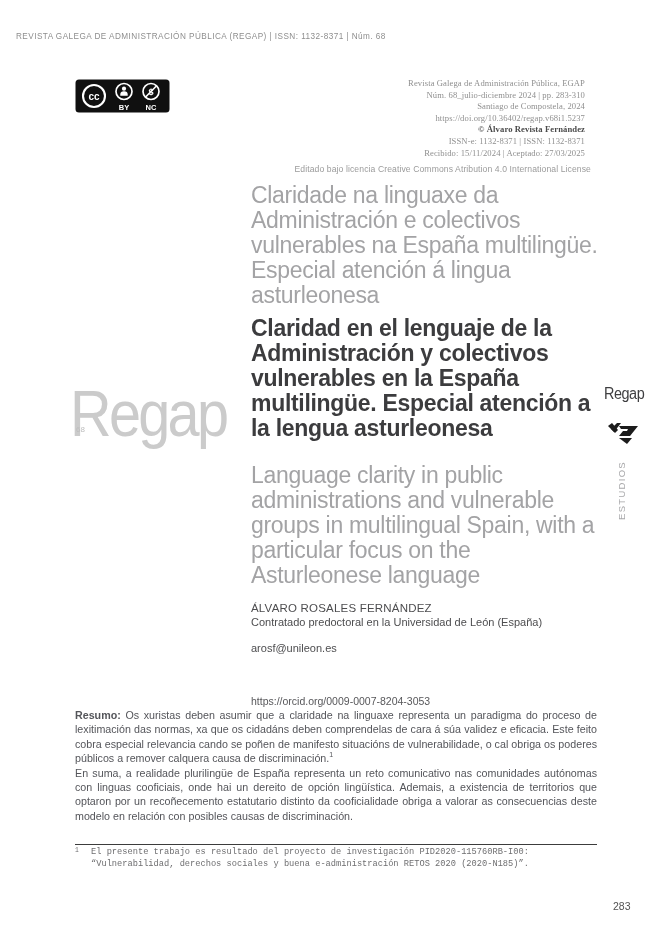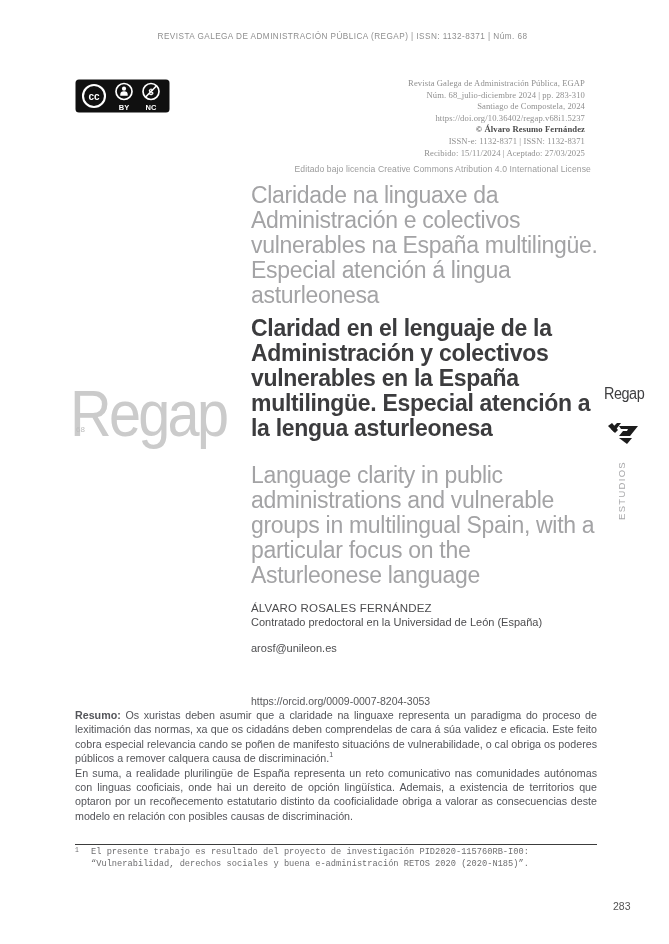--- a/index.html
+++ b/index.html
@@ -3,21 +3,21 @@
 <meta charset="utf-8">
 <style>
   html,body { margin:0; padding:0; background:#ffffff; }
   .page {
     position:relative; width:669px; height:944px; background:#ffffff;
     font-family:"Liberation Sans", sans-serif; overflow:hidden;
     -webkit-font-smoothing:antialiased;
   }
 
   .running-head {
-    position:absolute; top:32px; left:16px; right:0; text-align:center;
+    position:absolute; top:32px; left:16px; right:0; 
     font-size:8.2px; letter-spacing:0.45px; color:#8e8e8e;
   }
 
   .cc-badge { position:absolute; left:75px; top:79px; }
 
   .citation {
     position:absolute; top:78px; right:84px; text-align:right;
     font-size:8.6px; line-height:11.6px; color:#8f8f8f; letter-spacing:0.1px;font-family:Liberation Serif, serif;
   }
   .citation .copyright { color:#4a4a4a; font-weight:bold; }
@@ -103,21 +103,21 @@
       <line x1="70.4" y1="18.2" x2="81.6" y2="6.8" stroke="#ffffff" stroke-width="1.6"></line>
       <text x="76" y="31" font-size="7.5" font-weight="bold" fill="#ffffff" text-anchor="middle" font-family="Liberation Sans, sans-serif">NC</text>
     </svg>
   </div>
 
   <div class="citation">
     <div>Revista Galega de Administración Pública, EGAP</div>
     <div>Núm. 68_julio-diciembre 2024 | pp. 283-310</div>
     <div>Santiago de Compostela, 2024</div>
     <div>https://doi.org/10.36402/regap.v68i1.5237</div>
-    <div class="copyright">© Álvaro Resumo Fernández</div>
+    <div class="copyright">© Álvaro Revista Fernández</div>
     <div>ISSN-e: 1132-8371 | ISSN: 1132-8371</div>
     <div>Recibido: 15/11/2024 | Aceptado: 27/03/2025</div>
   </div>
 
   <div class="license-note">Editado bajo licencia Creative Commons Atribution 4.0 International License</div>
 
   <div class="title-col">
     <h1 class="title light">Claridade na linguaxe da Administración e colectivos vulnerables na España multilingüe. Especial atención á lingua asturleonesa</h1>
     <h1 class="title bold">Claridad en el lenguaje de la Administración y colectivos vulnerables en la España multilingüe. Especial atención a la lengua asturleonesa</h1>
     <h1 class="title light eng">Language clarity in public administrations and vulnerable groups in multilingual Spain, with a particular focus on the Asturleonese language</h1>

